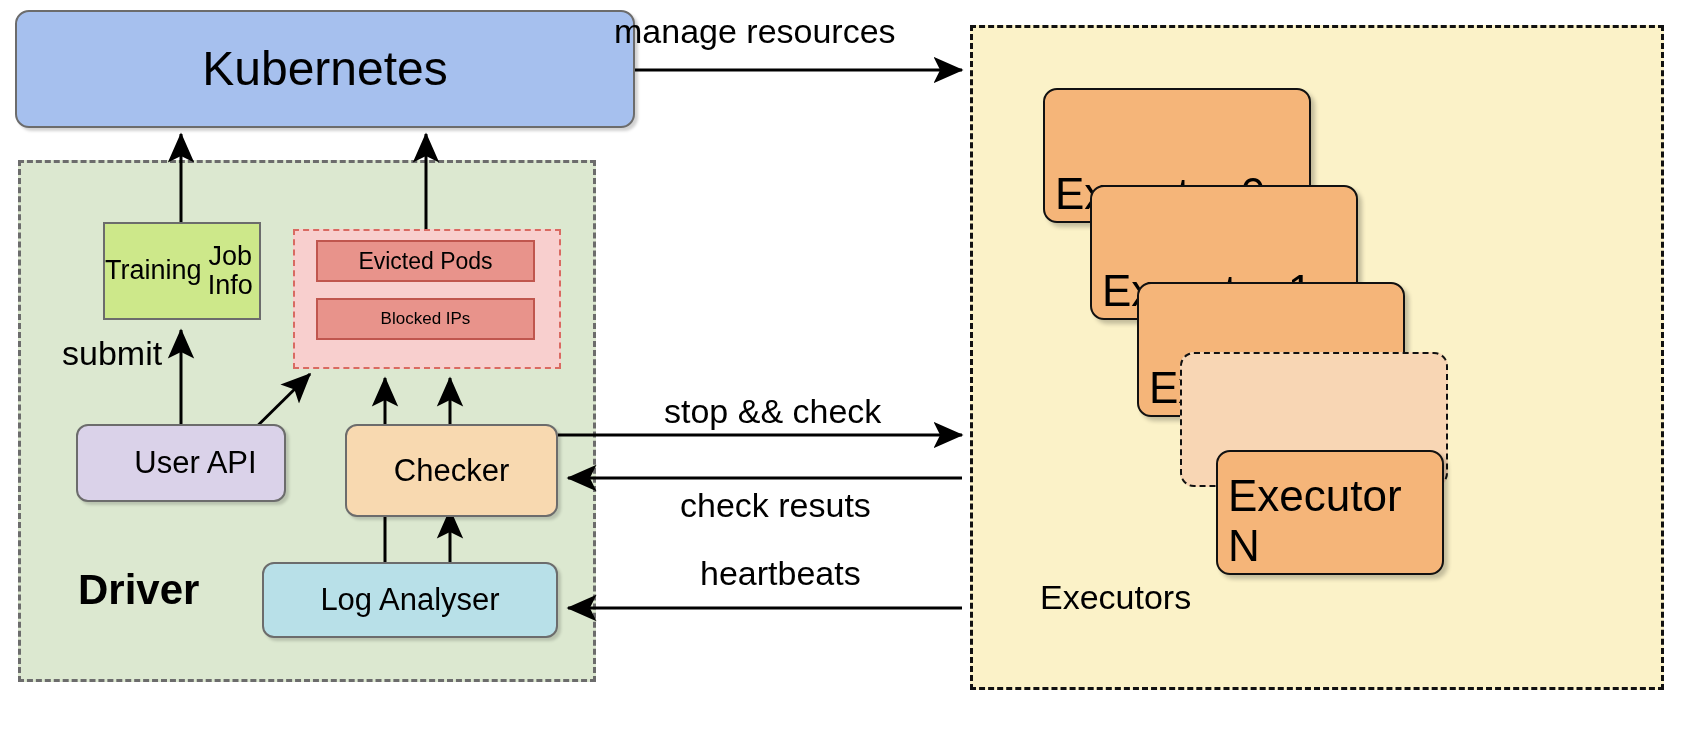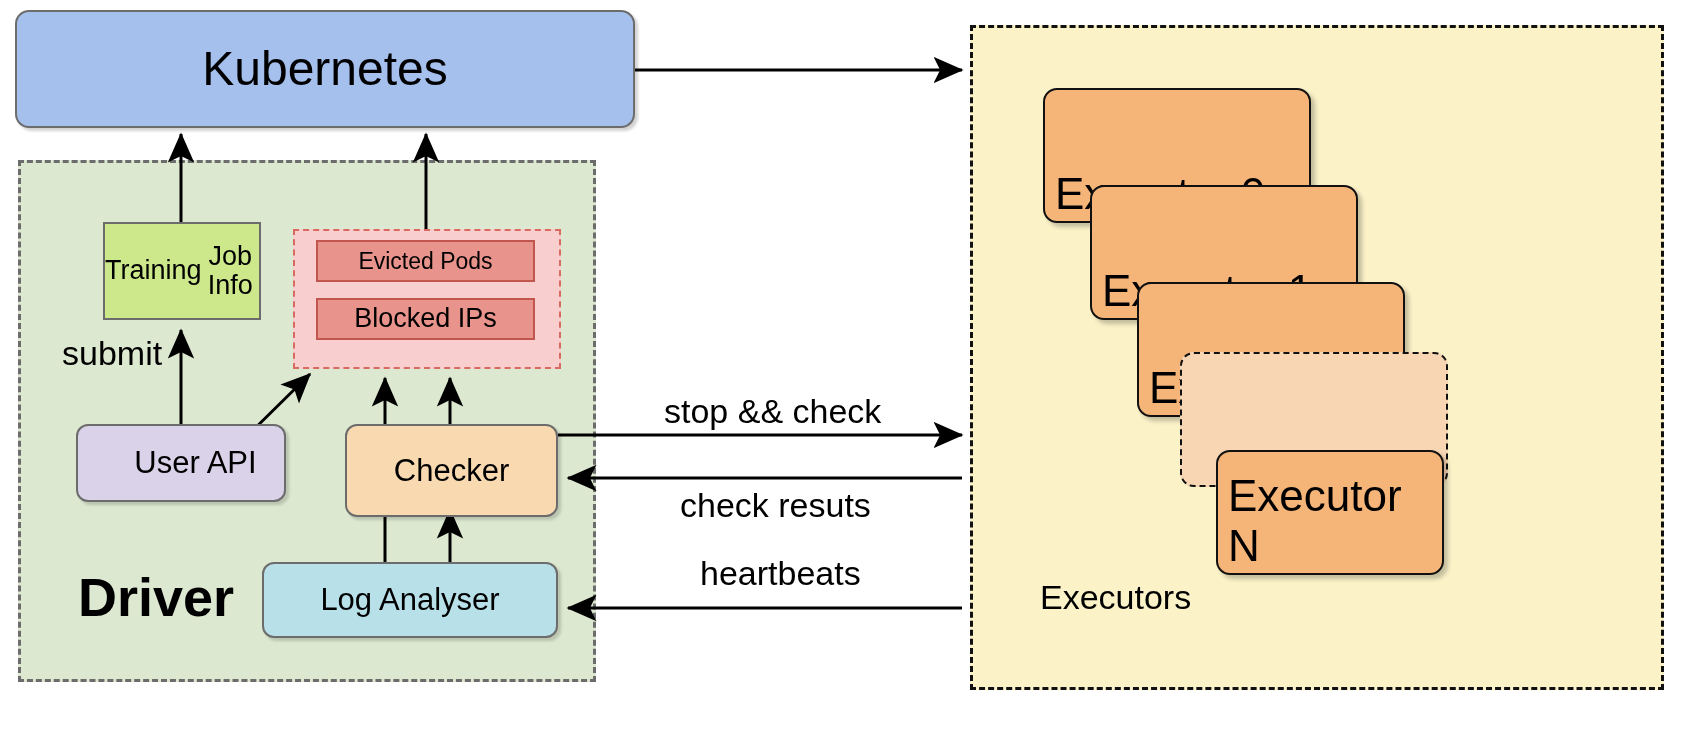--- a/index.html
+++ b/index.html
@@ -12,41 +12,41 @@
        line-height:1.08;}
 
   
   #kubernetes{left:15px;top:10px;width:620px;height:118px;
     background:#a6c0ee;border:2px solid #6c6c6c;border-radius:14px;
     font-size:48px;box-shadow:3px 3px 3px rgba(0,0,0,.18);}
 
   
   #driver-panel{position:absolute;left:18px;top:160px;width:578px;height:522px;
     background:#dce8d0;border:3px dashed #6c6c6c;box-sizing:border-box;}
-  #driver-label{position:absolute;left:78px;top:566px;font-size:54px;font-weight:bold;}
+  #driver-label{position:absolute;left:78px;top:566px;font-size:42px;font-weight:bold;}
 
   #training-job-info{left:103px;top:222px;width:158px;height:98px;
     background:#cde88a;border:2px solid #6c6c6c;font-size:27px;flex-direction:row;}
   #user-api{left:76px;top:424px;width:210px;height:78px;
     background:#dad2e9;border:2px solid #6c6c6c;border-radius:12px;font-size:31px;
     box-shadow:3px 3px 3px rgba(0,0,0,.16);padding-left:29px;}
   #checker{left:345px;top:424px;width:213px;height:93px;
     background:#f8d9b0;border:2px solid #6c6c6c;border-radius:12px;font-size:31px;
     box-shadow:3px 3px 3px rgba(0,0,0,.16);}
   #log-analyser{left:262px;top:562px;width:296px;height:76px;
     background:#b8e0e8;border:2px solid #6c6c6c;border-radius:12px;font-size:31px;
     box-shadow:3px 3px 3px rgba(0,0,0,.16);}
 
   
   #state-group{position:absolute;left:293px;top:229px;width:268px;height:140px;
     background:#f8cfce;border:2.5px dashed #d96a61;box-sizing:border-box;}
   #evicted-pods{left:316px;top:240px;width:219px;height:42px;
     background:#e8938b;border:2px solid #c0564e;font-size:23px;}
   #blocked-ips{left:316px;top:298px;width:219px;height:42px;
-    background:#e8938b;border:2px solid #c0564e;font-size:27px;}
+    background:#e8938b;border:2px solid #c0564e;font-size:17px;}
 
   
   #executors-panel{position:absolute;left:970px;top:25px;width:694px;height:665px;
     background:#fbf2c8;border:3px dashed #111;box-sizing:border-box;}
   #executors-label{position:absolute;left:1010px;top:578px;font-size:34px;margin-left:30px;}
 
   .exec{position:absolute;box-sizing:border-box;
     background:#f5b579;border:2.5px solid #111;border-radius:14px;
     box-shadow:4px 4px 4px rgba(0,0,0,.22);
     display:flex;align-items:flex-end;justify-content:flex-start;
@@ -149,18 +149,19 @@
   <div class="exec" id="exec-2">
     <span>Executor 2</span>
   </div>
   <div id="exec-placeholder"></div>
   <div class="exec" id="exec-n">
     <span>Executor N</span>
   </div>
 
   <div id="executors-label">Executors</div>
 
+  <div class="edge-label" id="lbl-manage">manage resources</div>
   <div class="edge-label" id="lbl-stop">stop &amp;&amp; check</div>
   <div class="edge-label" id="lbl-results">check resuts</div>
   <div class="edge-label" id="lbl-heartbeats">heartbeats</div>
   <div class="edge-label" id="lbl-submit">submit</div>
 
 </div>
 
 </body></html>

